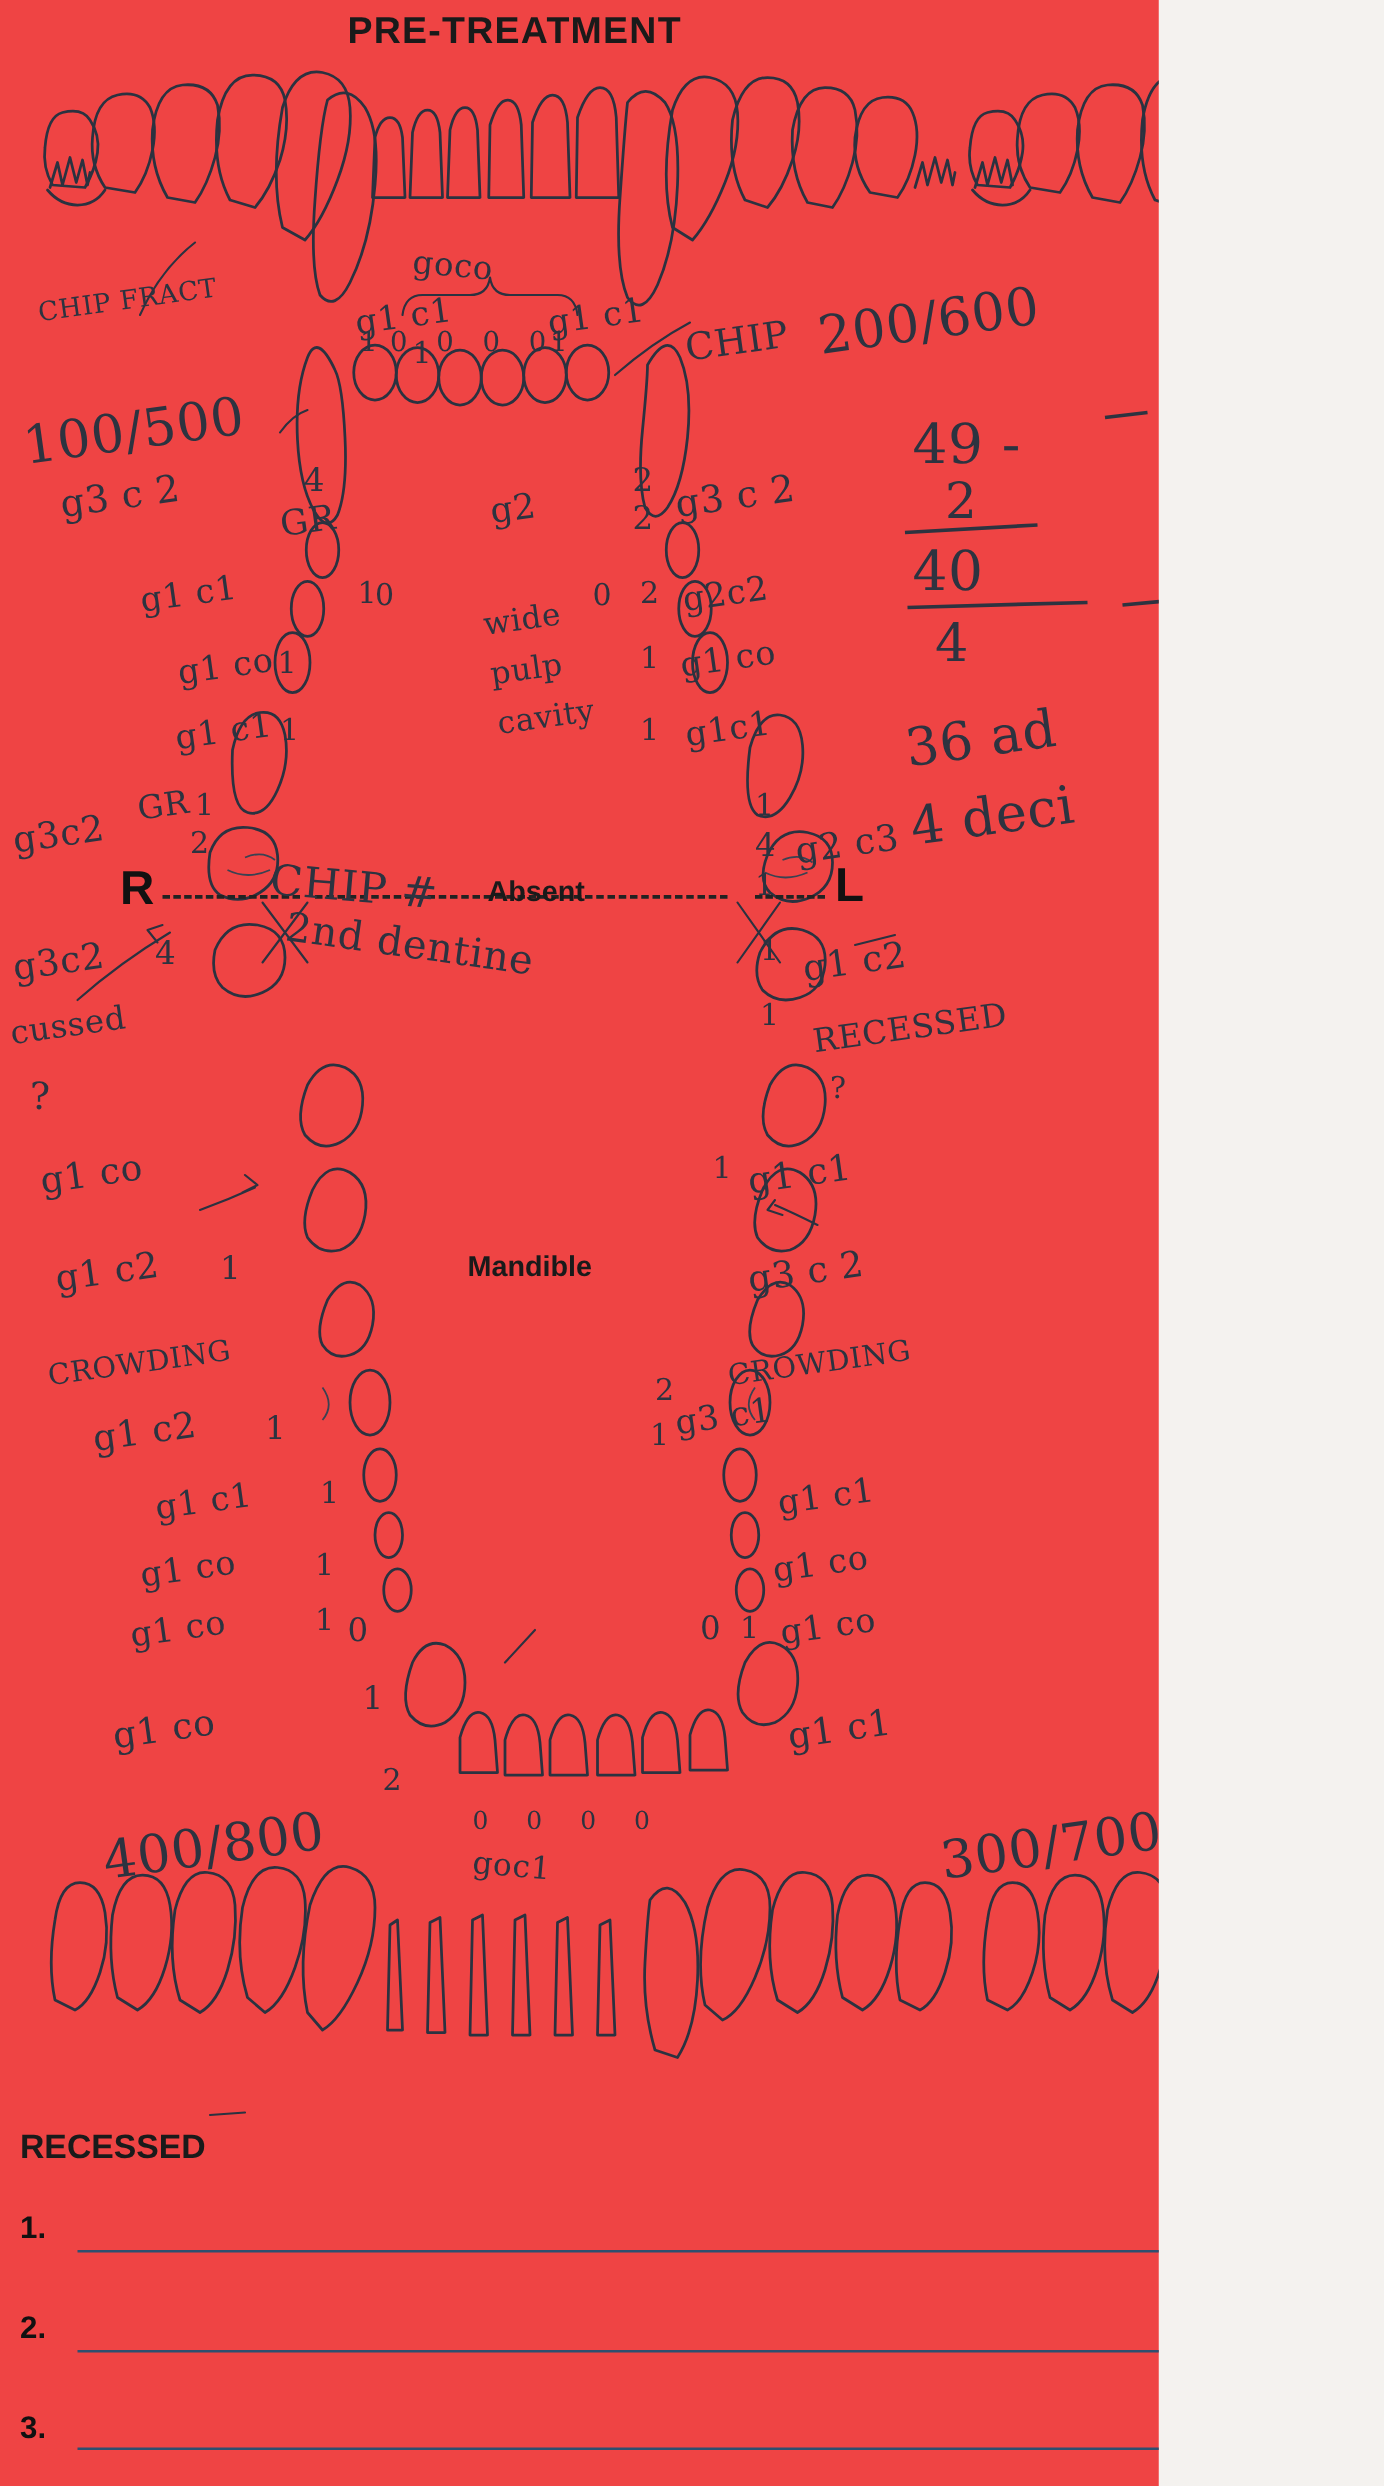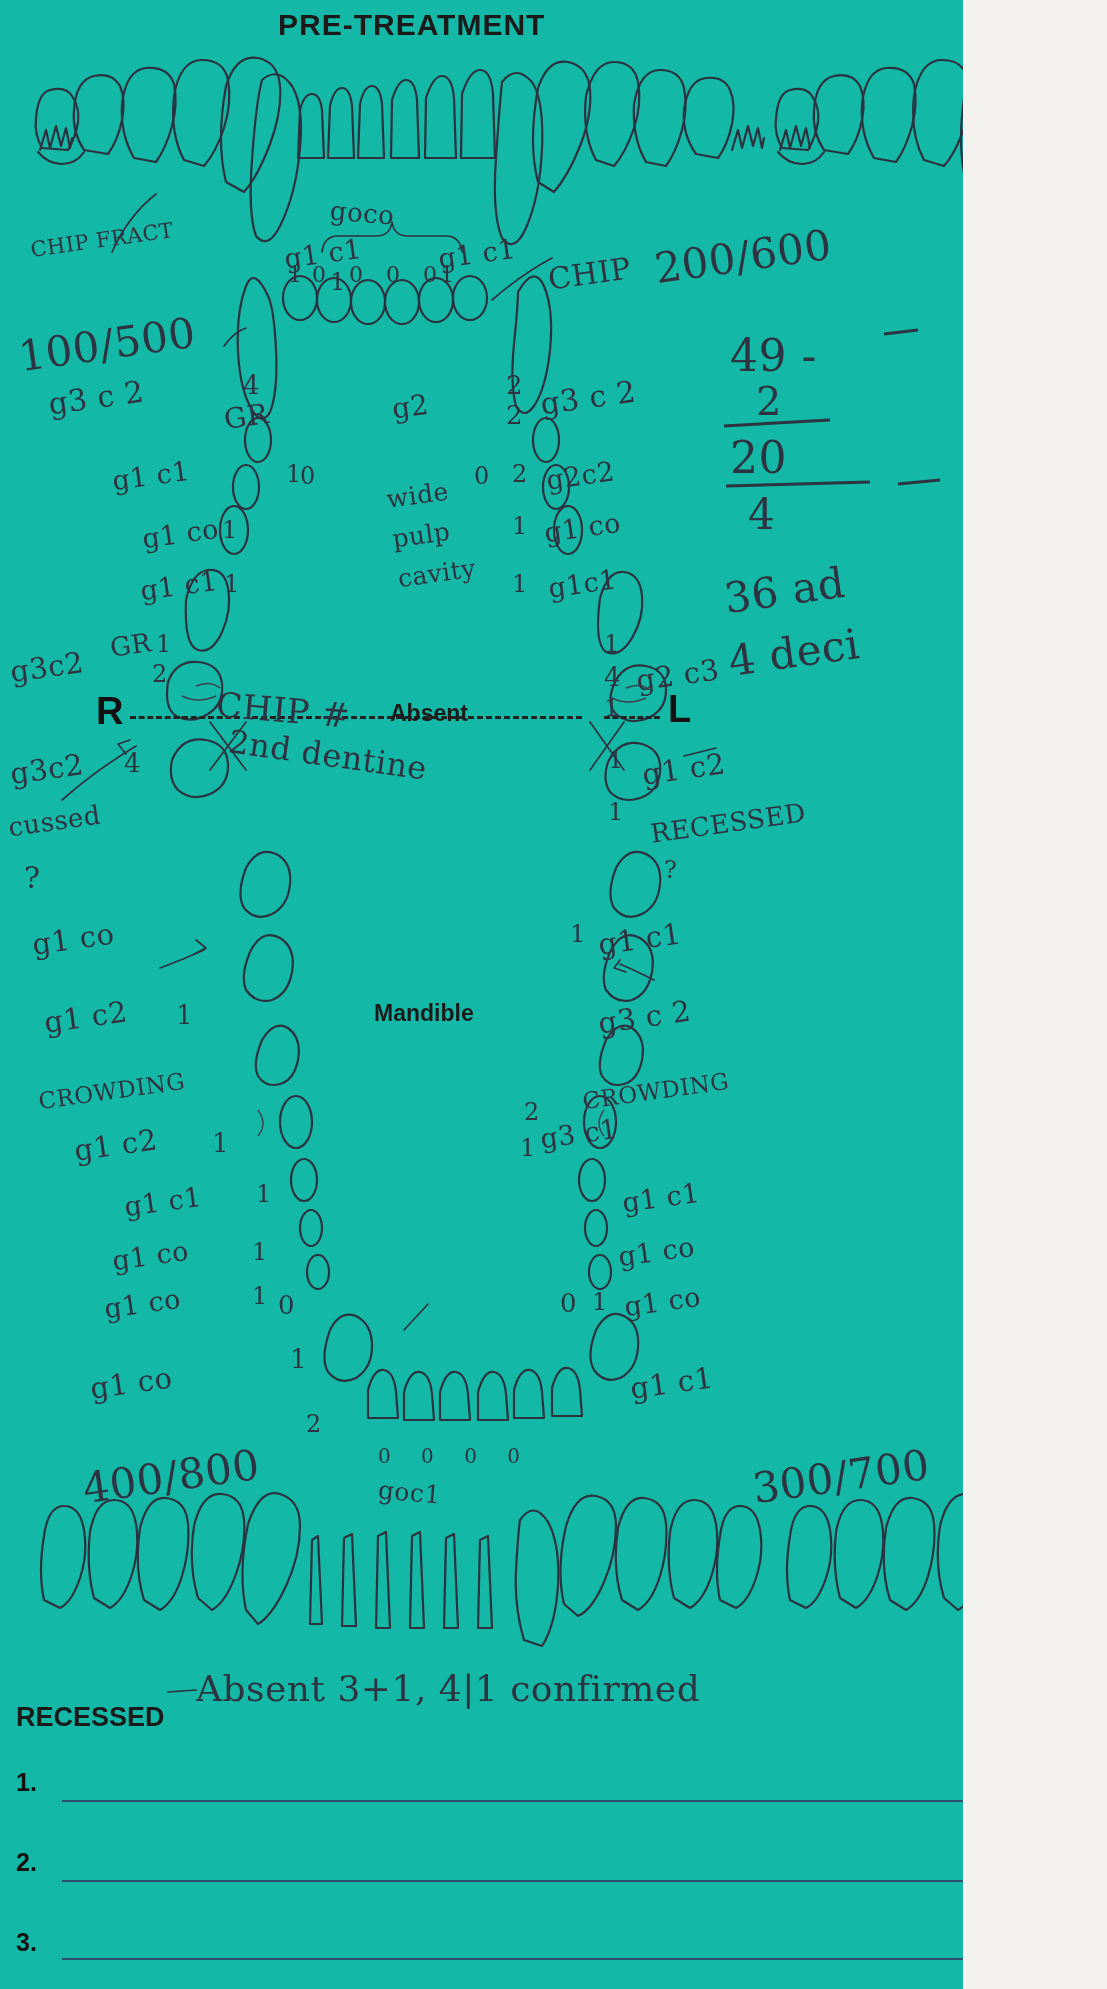--- a/index.html
+++ b/index.html
@@ -1,22 +1,21 @@
 <!DOCTYPE html>
 <html><head>
 <meta charset="utf-8">
 <style>
   html,body{margin:0;padding:0;background:#f4f2ef;}
   body{font-family:"Liberation Sans",sans-serif;}
   #sheet{
     position:relative;
     width:927px;height:1989px;
-    background:#14b8a6;
+    background:#ef4444;
     overflow:hidden;
-    padding-left:36px;
   }
   
   .printed{
     position:absolute;
     font-family:"Liberation Sans",sans-serif;
     font-weight:bold;
     color:#1a1a1a;
     white-space:nowrap;
   }
   
@@ -277,21 +276,21 @@
   <div class="hand rot-8" data-name="annot-g2c3-ur" style="left:636px;top:658px;font-size:29px;">g2 c3</div>
   <div class="hand" data-name="annot-num-1-ur-d" style="left:604px;top:694px;font-size:24px;">1</div>
   <div class="hand" data-name="annot-num-1-ur-e" style="left:608px;top:746px;font-size:24px;">1</div>
   <div class="hand rot-8" data-name="annot-g1c2-ur" style="left:642px;top:752px;font-size:29px;">g1 c2</div>
   <div class="hand" data-name="annot-num-1-ur-f" style="left:608px;top:798px;font-size:24px;">1</div>
   <div class="hand rot-8" data-name="annot-recessed" style="left:650px;top:808px;font-size:26px;">RECESSED</div>
   <div class="hand" data-name="annot-question-ur" style="left:664px;top:856px;font-size:24px;">?</div>
 
   <div class="hand" data-name="annot-calc-42" style="left:730px;top:330px;font-size:44px;">49 -</div>
   <div class="hand" data-name="annot-calc-2" style="left:756px;top:378px;font-size:40px;">2</div>
-  <div class="hand" data-name="annot-calc-40" style="left:730px;top:432px;font-size:44px;">20</div>
+  <div class="hand" data-name="annot-calc-40" style="left:730px;top:432px;font-size:44px;">40</div>
   <div class="hand" data-name="annot-calc-4" style="left:748px;top:490px;font-size:42px;">4</div>
   <div class="hand rot-8" data-name="annot-calc-36-ad" style="left:724px;top:566px;font-size:42px;">36 ad</div>
   <div class="hand rot-8" data-name="annot-calc-4-deci" style="left:728px;top:628px;font-size:42px;">4 deci</div>
   <svg class="draw" viewBox="0 0 1107 1989" data-name="calc-rules">
     <g stroke="#2d3340" stroke-width="3" fill="none">
       <line x1="724" y1="426" x2="830" y2="420"></line>
       <line x1="726" y1="486" x2="870" y2="482"></line>
       <line x1="884" y1="334" x2="918" y2="330"></line>
       <line x1="898" y1="484" x2="940" y2="480"></line>
     </g>
@@ -330,21 +329,20 @@
   <div class="hand rot-8" data-name="annot-g1co-lr-2" style="left:624px;top:1286px;font-size:27px;">g1 co</div>
   <div class="hand rot-8" data-name="annot-g1c1-lr-3" style="left:630px;top:1366px;font-size:29px;">g1 c1</div>
   <div class="hand" data-name="annot-num-0-lr" style="left:560px;top:1288px;font-size:26px;">0</div>
   <div class="hand" data-name="annot-num-1-lr-c" style="left:592px;top:1288px;font-size:24px;">1</div>
   <div class="hand rot-8" data-name="annot-score-300-700" style="left:752px;top:1452px;font-size:42px;">300/700</div>
 
   <div class="hand rot5" data-name="annot-goc1" style="left:378px;top:1478px;font-size:25px;">goc1</div>
   <div class="hand" data-name="annot-lower-zeros" style="left:378px;top:1444px;font-size:20px;letter-spacing:12px;">0 0 0 0</div>
 
   <div class="printed" data-name="remarks-label" style="left:16px;top:1702px;font-size:27px;">RECESSED</div>
-  <div class="hand" data-name="remarks-handwritten-text" style="left:196px;top:1668px;font-size:36px;">Absent 3+1, 4|1 confirmed</div>
 
   <div class="remark-num" data-name="remark-number-1" style="left:16px;top:1768px;">1.</div>
   <div class="remark-line" data-name="remark-rule-1" style="left:62px;top:1800px;width:1030px;"></div>
 
   <div class="remark-num" data-name="remark-number-2" style="left:16px;top:1848px;">2.</div>
   <div class="remark-line" data-name="remark-rule-2" style="left:62px;top:1880px;width:1030px;"></div>
 
   <div class="remark-num" data-name="remark-number-3" style="left:16px;top:1928px;">3.</div>
   <div class="remark-line" data-name="remark-rule-3" style="left:62px;top:1958px;width:1030px;"></div>
 

